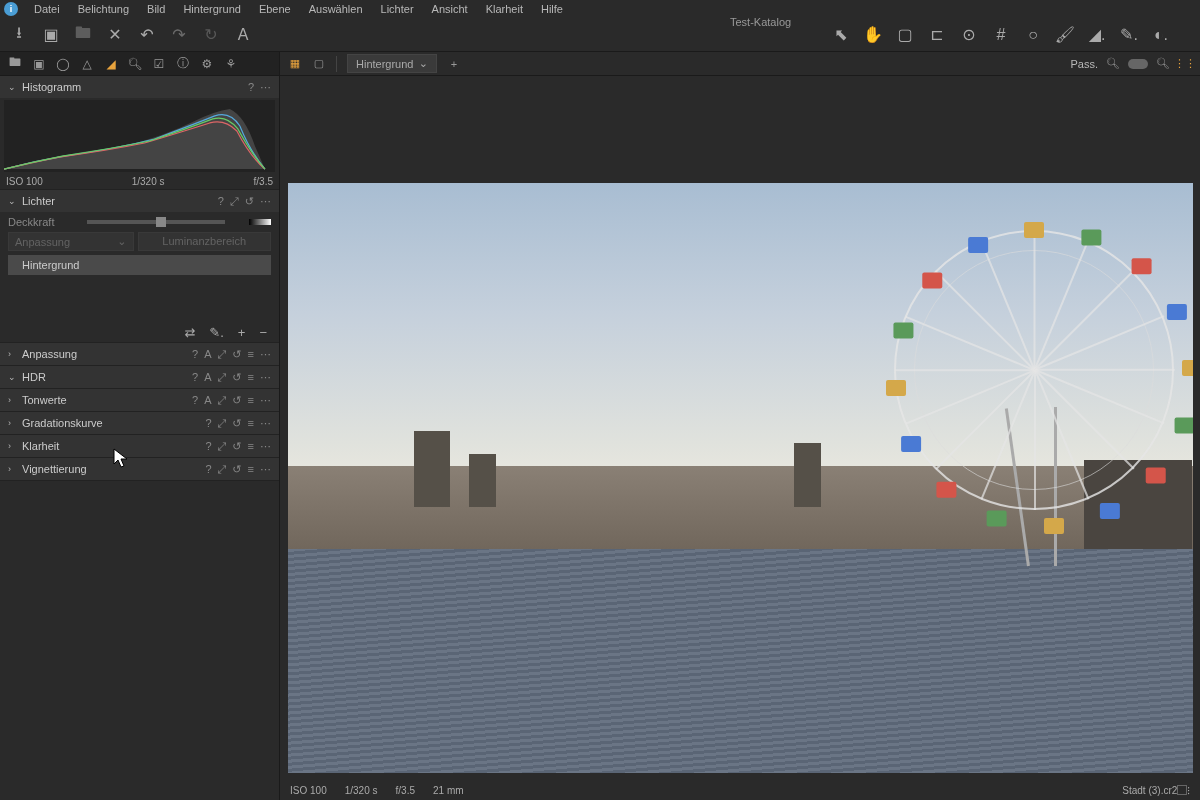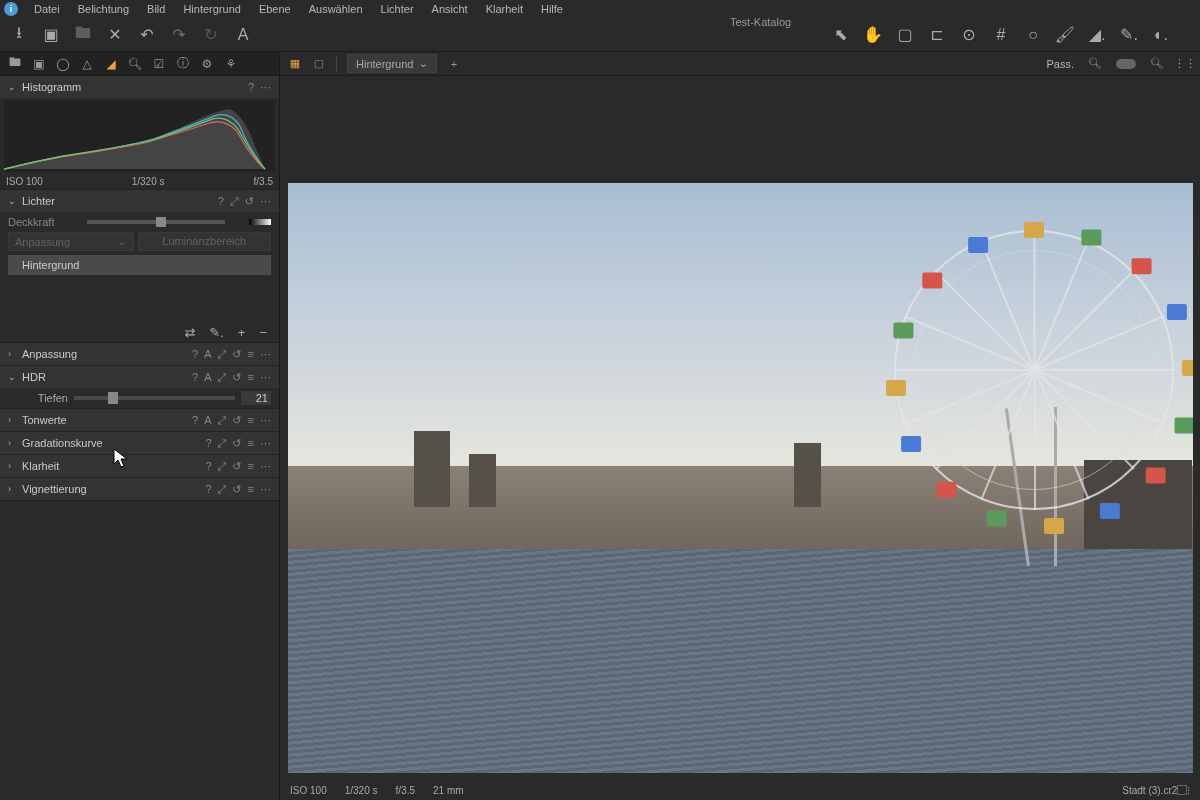--- a/index.html
+++ b/index.html
@@ -54,21 +54,21 @@
   .slider-thumb { position:absolute; top:-4px; width:10px; height:12px; background:#888;}
   .slider-val { width:30px; text-align:right; background:#3a3a3a; padding:1px 3px; color:#ccc;}
   
   
   .main-view { flex: 1; display: flex; flex-direction: column; background: #2a2a2a; }
   .view-toolbar { height: 24px; background: #2a2a2a; display: flex; align-items: center; padding: 0 8px; gap: 10px; border-bottom:1px solid #1a1a1a;}
   .vt-icon { width:14px;height:14px;cursor:pointer;display:flex;align-items:center;justify-content:center;color:#999;}
   .vt-icon.orange { color:#e8a33d;}
   .vt-sep { width:1px;height:16px;background:#444;}
   .vt-combo { background:#3a3a3a;border:1px solid #444;padding:2px 8px;color:#aaa;width:90px;display:flex;justify-content:space-between;align-items:center;}
-  .vt-right { margin-left:auto; display:flex;align-items:center;gap:14px;}
+  .vt-right { margin-left:auto; display:flex;align-items:center;gap:8px;}
   .pill { width:20px;height:10px;background:#666;border-radius:5px;}
   
   .canvas-area { flex:1; background:#2a2a2a; display:flex; align-items:center; justify-content:center; position:relative; padding-top:100px;}
   .photo { width: 905px; height: 590px; background: linear-gradient(to bottom, #b8c8d8 0%, #d5dde5 30%, #e8e8e0 48%, #8a7d70 55%, #6a6560 62%, #5a6570 68%, #7a8590 80%, #4a5560 100%); position:relative; overflow:hidden;}
   
   
   .sky {position:absolute;top:0;left:0;right:0;height:55%;background:linear-gradient(to bottom,#a8bdd2 0%,#c5d0dc 40%,#e0e2dd 80%,#f0ece0 100%);}
   .city {position:absolute;top:48%;left:0;right:0;height:18%;background:linear-gradient(to bottom,#8a8075 0%,#6a6055 100%);}
   .bldg {position:absolute;background:#555048;}
   .water {position:absolute;top:62%;left:0;right:0;bottom:0;background:repeating-linear-gradient(175deg,#6a7585,#6a7585 3px,#5a6575 3px,#5a6575 6px),linear-gradient(to bottom,#8595a5,#4a5565);}
@@ -226,27 +226,20 @@
         <span class="chev">⌄</span>
         <span class="title">HDR</span>
         <span class="hicons">
             <span>?</span>
             <span>A</span>
             <span>⤢</span>
             <span>↺</span>
             <span>≡</span>
             <span>⋯</span>
           </span>
-      </div>
-      <div class="slider-row">
-        <span class="slider-label">Tiefen</span>
-        <div class="slider-track">
-            <div class="slider-thumb" style="left:21%"></div>
-          </div>
-        <span class="slider-val">21</span>
       </div>
     </div>
 
     <div class="section">
       <div class="section-header">
         <span class="chev">›</span>
         <span class="title">Tonwerte</span>
         <span class="hicons">
             <span>?</span>
             <span>A</span>

